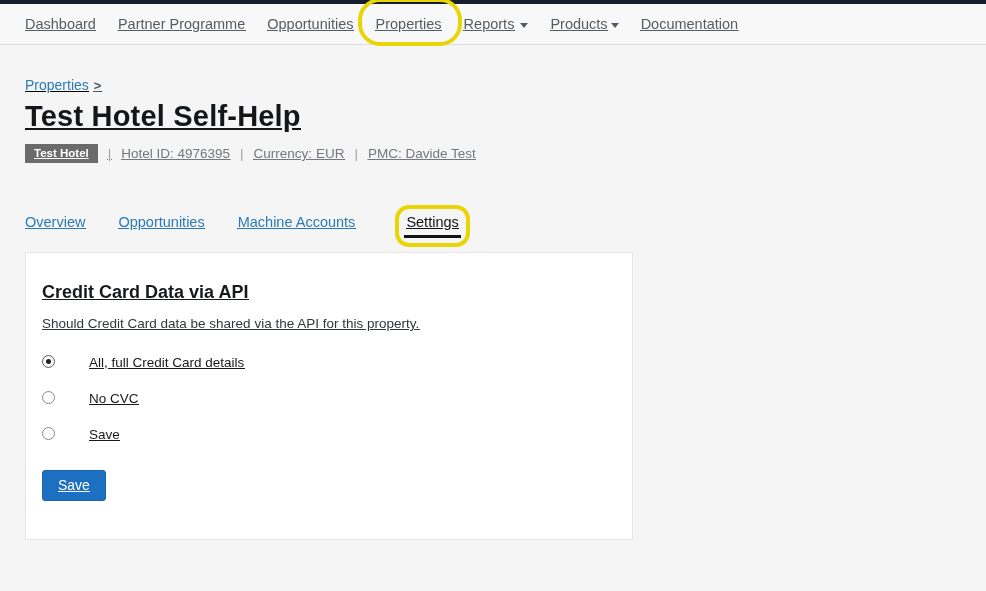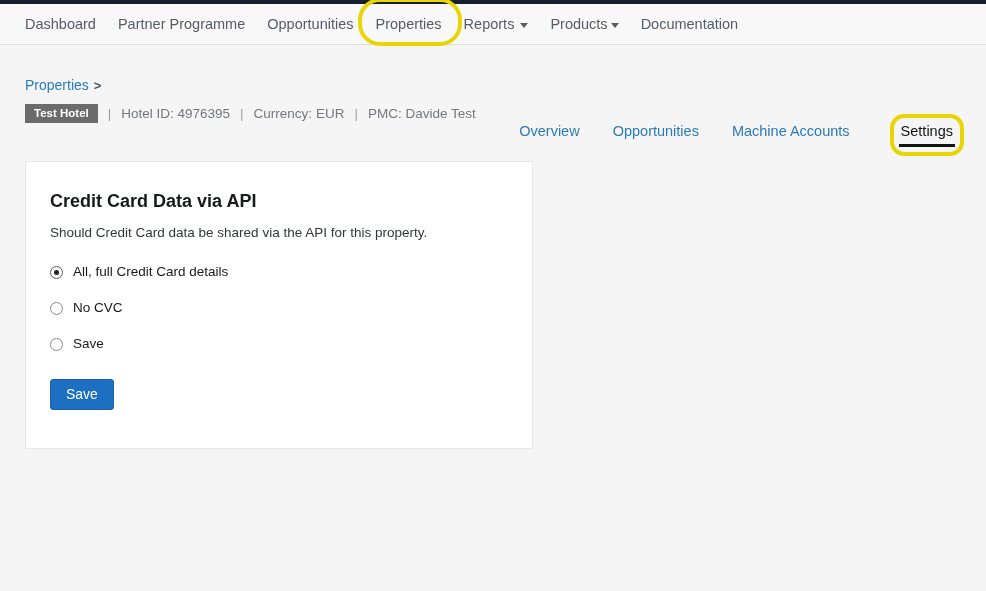--- a/index.html
+++ b/index.html
@@ -1,15 +1,15 @@
 <!DOCTYPE html>
 <html><head>
 <meta charset="utf-8">
 <style>
-  * { margin: 0; padding: 0; box-sizing: border-box; }
+  * { margin: 0; padding: 0; box-sizing: border-box; text-decoration: underline; }
   html, body {
     width: 986px; height: 591px;
     font-family: "Liberation Sans", sans-serif;
     background: #f5f5f6;
     overflow: hidden;
   }
   
   .topbar { height: 4px; background: #141e2c; width: 100%; }
 
   
@@ -91,23 +91,23 @@
     color: #ffffff;
     font-size: 11.5px;
     font-weight: bold;
     padding: 3px 9px 4px;
     border-radius: 0;
   }
   .meta .sep { color: #9aa0a5; margin: 0 10px; }
 
   
   .tabs {
+    margin-top: 51px;
     display: flex;
     align-items: flex-start;
-    justify-content: flex-end;
   }
   .tab {
     position: relative;
     font-size: 14.5px;
     color: #2a7ab9;
     margin-right: 33px;
     cursor: pointer;
     padding-bottom: 6px;
   }
   .tab.active {
@@ -118,41 +118,42 @@
     position: absolute;
     left: -2px; right: -2px;
     bottom: -2px;
     height: 3px;
     background: #111315;
   }
 
   
   .card {
     margin-top: 16px;
-    width: 508px;
+    width: 608px;
     background: #ffffff;
     border: 1px solid #e7e7e9;
-    padding: 29px 24px 38px 24px;
+    padding: 29px 24px 38px 16px;
   }
   .card-title {
     font-size: 18px;
     font-weight: 600;
     color: #17191c;
   }
   .card-desc {
     margin-top: 13px;
     font-size: 13.5px;
     color: #33373b;
   }
   .options { margin-top: 24px; }
   .option {
     display: flex;
-    align-items: flex-end;
+    align-items: flex-start;
     margin-bottom: 21px;
     cursor: pointer;
+    gap: 24px;
   }
   .radio {
     width: 13px; height: 13px;
     border-radius: 50%;
     border: 1px solid #8a8a8a;
     background: #fdfdfd;
     margin-right: 10px;
     position: relative;
     flex: 0 0 13px;
   }
@@ -212,20 +213,21 @@
   </div>
 </nav>
 
 <div class="content">
 
   <div class="breadcrumb">
     <a>Properties</a>
     <span class="chev">&gt;</span>
   </div>
 
+  <h1 class="page-title">Test Hotel Self-Help</h1>
 
   <div class="meta">
     <span class="badge">Test Hotel</span>
     <span class="sep">|</span>
     <span>Hotel ID: 4976395</span>
     <span class="sep">|</span>
     <span>Currency: EUR</span>
     <span class="sep">|</span>
     <span>PMC: Davide Test</span>
   </div>

